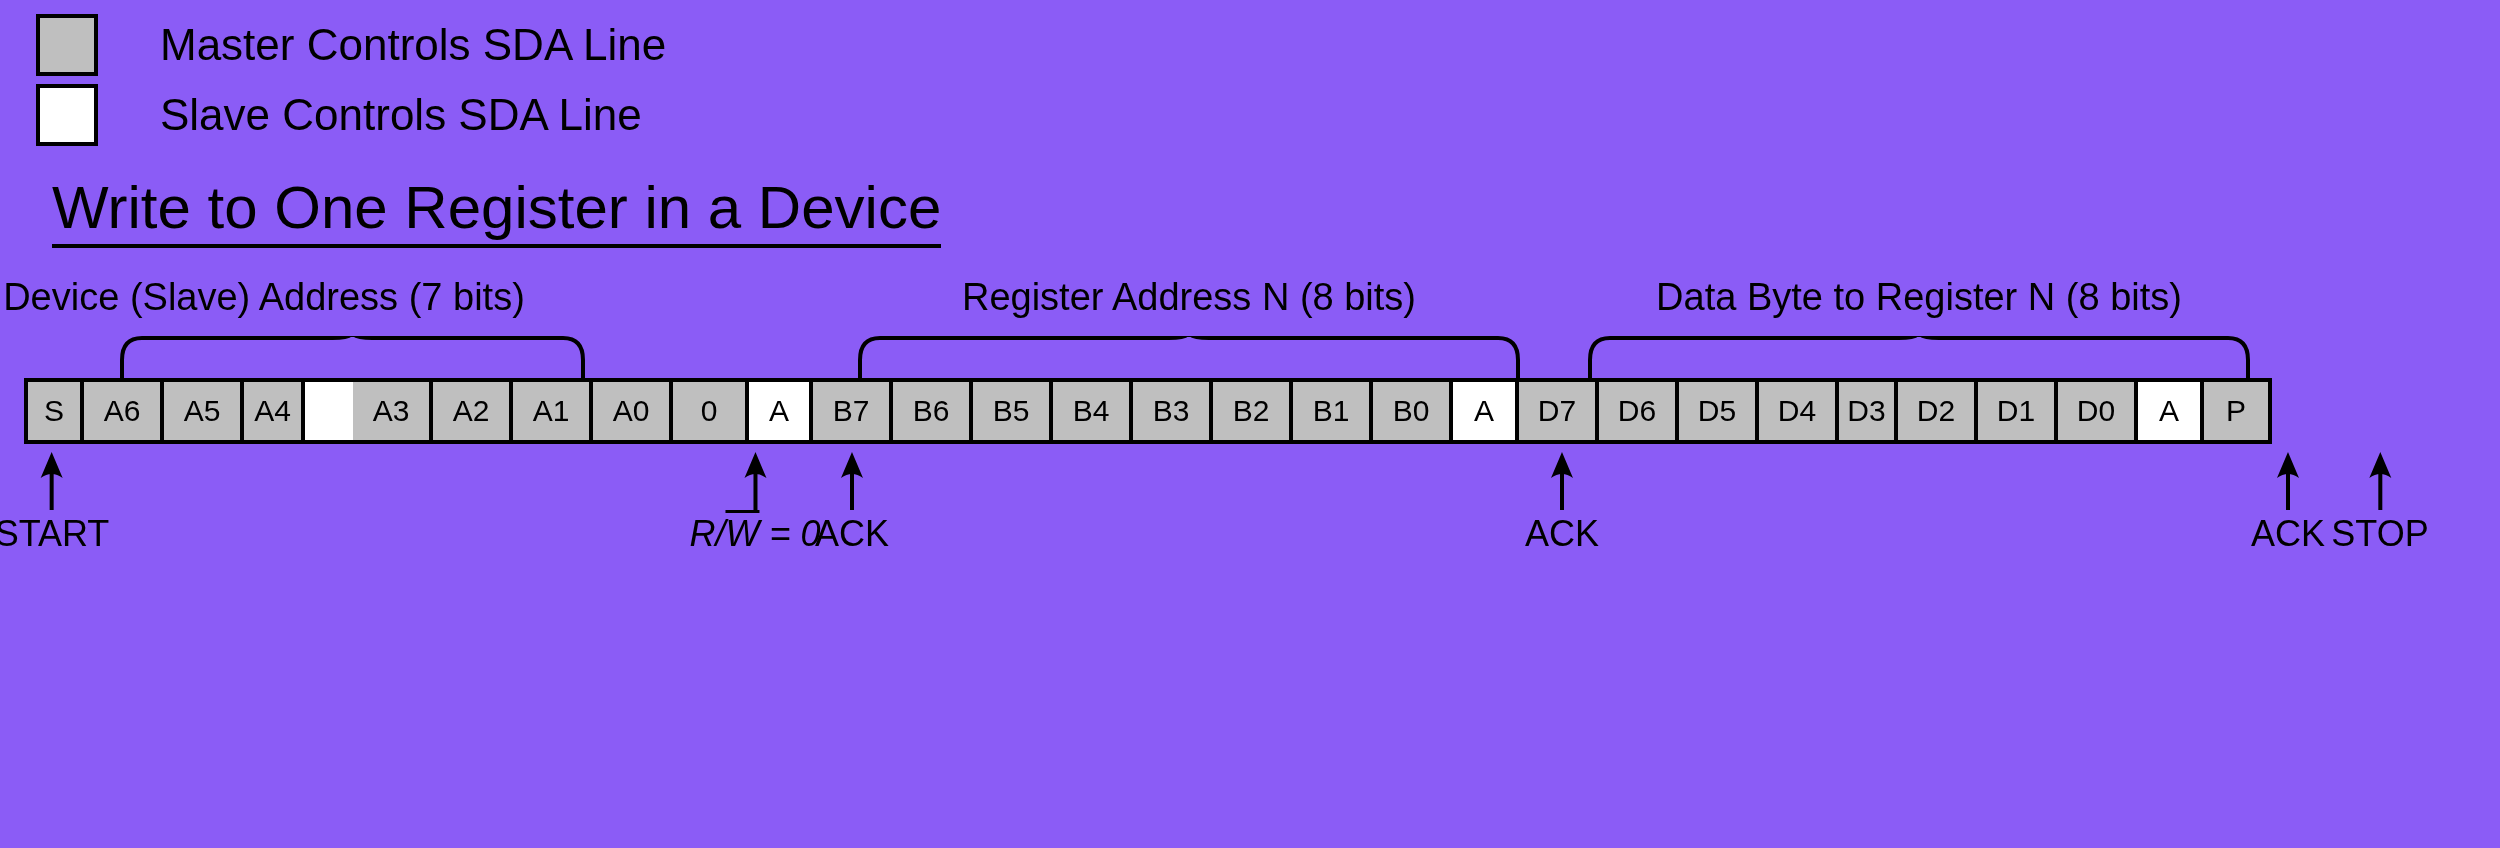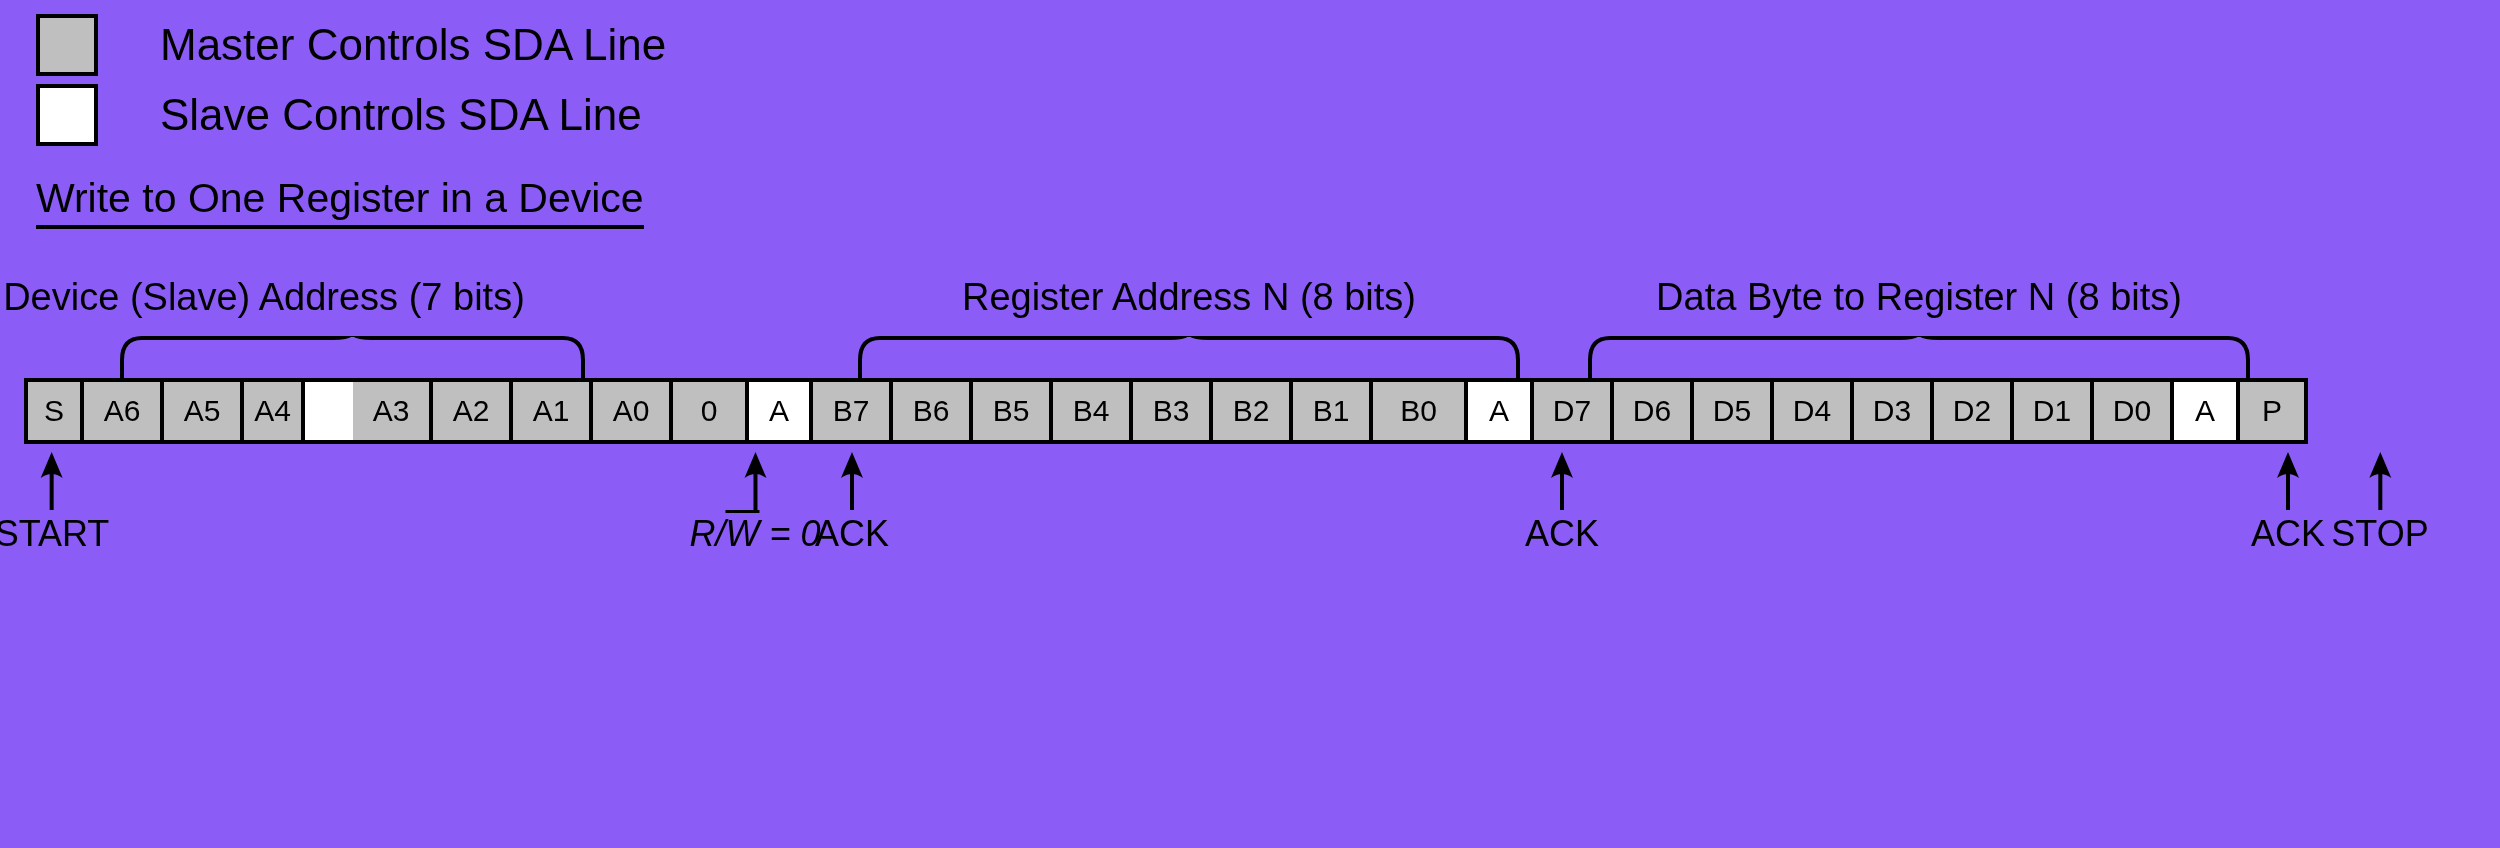--- a/index.html
+++ b/index.html
@@ -37,23 +37,23 @@
   .legend-label {
     margin-left: 62px;
     font-size: 44px;
     line-height: 1;
     white-space: nowrap;
   }
 
   
   #diagram-title {
     position: absolute;
-    left: 36px;
+    left: 52px;
     top: 178px;
-    font-size: 41px;
+    font-size: 60px;
     line-height: 1;
     white-space: nowrap;
     border-bottom: 4px solid #000000;
     padding-bottom: 6px;
   }
 
   
   .section-label {
     position: absolute;
     top: 278px;
@@ -168,27 +168,27 @@
       <div class="cell" style="width: 80px;">A0</div>
       <div class="cell" style="width: 76px;">0</div>
       <div class="cell slave" style="width: 64px;">A</div>
       <div class="cell" style="width: 80px;">B7</div>
       <div class="cell" style="width: 80px;">B6</div>
       <div class="cell" style="width: 80px;">B5</div>
       <div class="cell" style="width: 80px;">B4</div>
       <div class="cell" style="width: 80px;">B3</div>
       <div class="cell" style="width: 80px;">B2</div>
       <div class="cell" style="width: 80px;">B1</div>
-      <div class="cell" style="width: 95px;">B0</div>
+      <div class="cell" style="width: 80px;">B0</div>
       <div class="cell slave" style="width: 66px;">A</div>
       <div class="cell" style="width: 80px;">D7</div>
       <div class="cell" style="width: 80px;">D6</div>
       <div class="cell" style="width: 80px;">D5</div>
       <div class="cell" style="width: 80px;">D4</div>
-      <div class="cell" style="width: 80px;">D3</div>
+      <div class="cell" style="width: 59px;">D3</div>
       <div class="cell" style="width: 80px;">D2</div>
       <div class="cell" style="width: 80px;">D1</div>
       <div class="cell" style="width: 80px;">D0</div>
       <div class="cell slave" style="width: 66px;">A</div>
       <div class="cell" style="width: 64px;">P</div>
     </div>
 
   <div id="annotations">
       <div class="annotation" style="left: 52px; top: 452px;">
         <div class="arrow-up">

